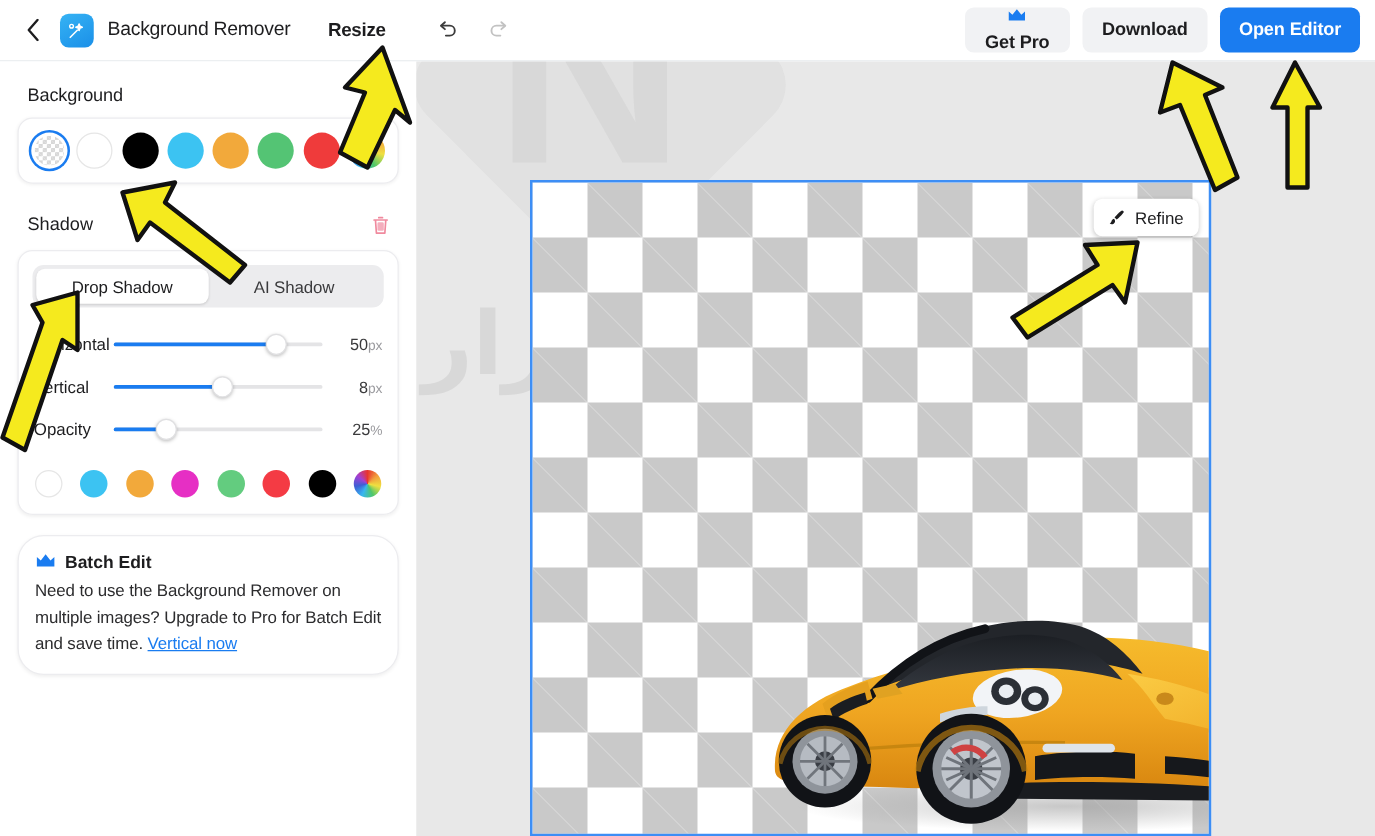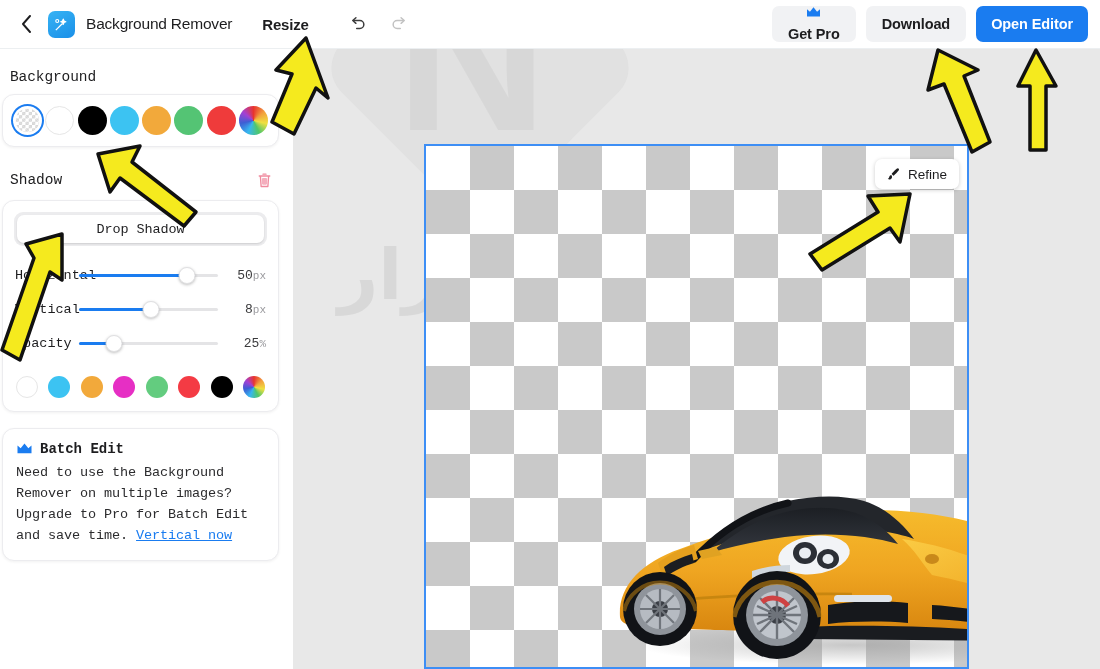--- a/index.html
+++ b/index.html
@@ -52,22 +52,22 @@
     height:36px; border-radius:7px; display:flex; align-items:center;
     justify-content:center; font-size:14.5px; font-weight:700;
     cursor:pointer; padding:0 16px; white-space:nowrap;
     letter-spacing:-0.1px;
   }
   .btn-grey { background:#f1f2f4; color:#1d1d1f; gap:7px;flex-direction:column; }
   .btn-blue { background:#1a7cf0; color:#fff; padding:0 15px; }
 
   
   .sidebar {
-    position:absolute; left:0; top:49px; width:293px; height:620px;
-    background:#fff; padding:14px 14px 0 2px; overflow:hidden; z-index:20;font-family:Liberation Mono, monospace;
+    position:absolute; left:0; top:49px; width:333px; height:620px;
+    background:#fff; padding:14px 14px 0 14px; overflow:hidden; z-index:20;
   }
   .section-label {
     font-size:14.5px; color:#1d1d1f; font-weight:400;
     margin:6px 0 9px 8px; letter-spacing:-0.1px;
   }
   .card {
     background:#fff; border:1px solid #ececef; border-radius:12px;
     box-shadow:0 1px 3px rgba(0,0,0,.06);
   }
 
@@ -146,21 +146,21 @@
   }
   .sl-val .unit { font-size:11px; color:#9a9a9e; }
 
   .shadow-colors {
     display:flex; align-items:center; justify-content:space-between;
     padding:11px 13px 13px 13px;
   }
   .sw-sm { width:22px; height:22px; border-radius:50%; cursor:pointer; flex:0 0 auto; position:relative; }
 
   .batch {
-    margin-top:16px; padding:12px 13px 14px 13px;
+    margin-top:16px; padding:12px 13px 14px 13px;border-radius:21px;
   }
   .batch-head { display:flex; align-items:center; gap:7px; margin-bottom:5px; }
   .batch-title { font-size:14px; font-weight:700; color:#1d1d1f; }
   .batch-text {
     font-size:13.5px; line-height:21px; color:#2c2c2e; letter-spacing:-0.1px;
   }
   .batch-link { color:#1a7cf0; text-decoration:underline; cursor:pointer; }
 
   
   .canvas {
@@ -296,20 +296,21 @@
         <svg width="15" height="17" viewBox="0 0 20 22" fill="none">
           <path d="M3 5h14M8 2.5h4M4.5 5l1 14h9l1-14" stroke="#f08a9e" stroke-width="1.8" stroke-linecap="round" stroke-linejoin="round"></path>
           <rect x="6.6" y="7.5" width="6.8" height="9" rx="1.4" fill="#f4aebd"></rect>
         </svg>
       </div>
     </div>
 
     <div class="card">
       <div class="tabs">
         <div class="tab active">Drop Shadow</div>
+        <div class="tab">AI Shadow</div>
       </div>
 
       <div class="slider-list">
         <div class="slider-row">
           <div class="sl-label">Horizontal</div>
           <div class="sl-track-wrap">
             <div class="sl-track"></div>
             <div class="sl-fill" style="width:78%"></div>
             <div class="sl-knob" style="left:78%"></div>
           </div>

